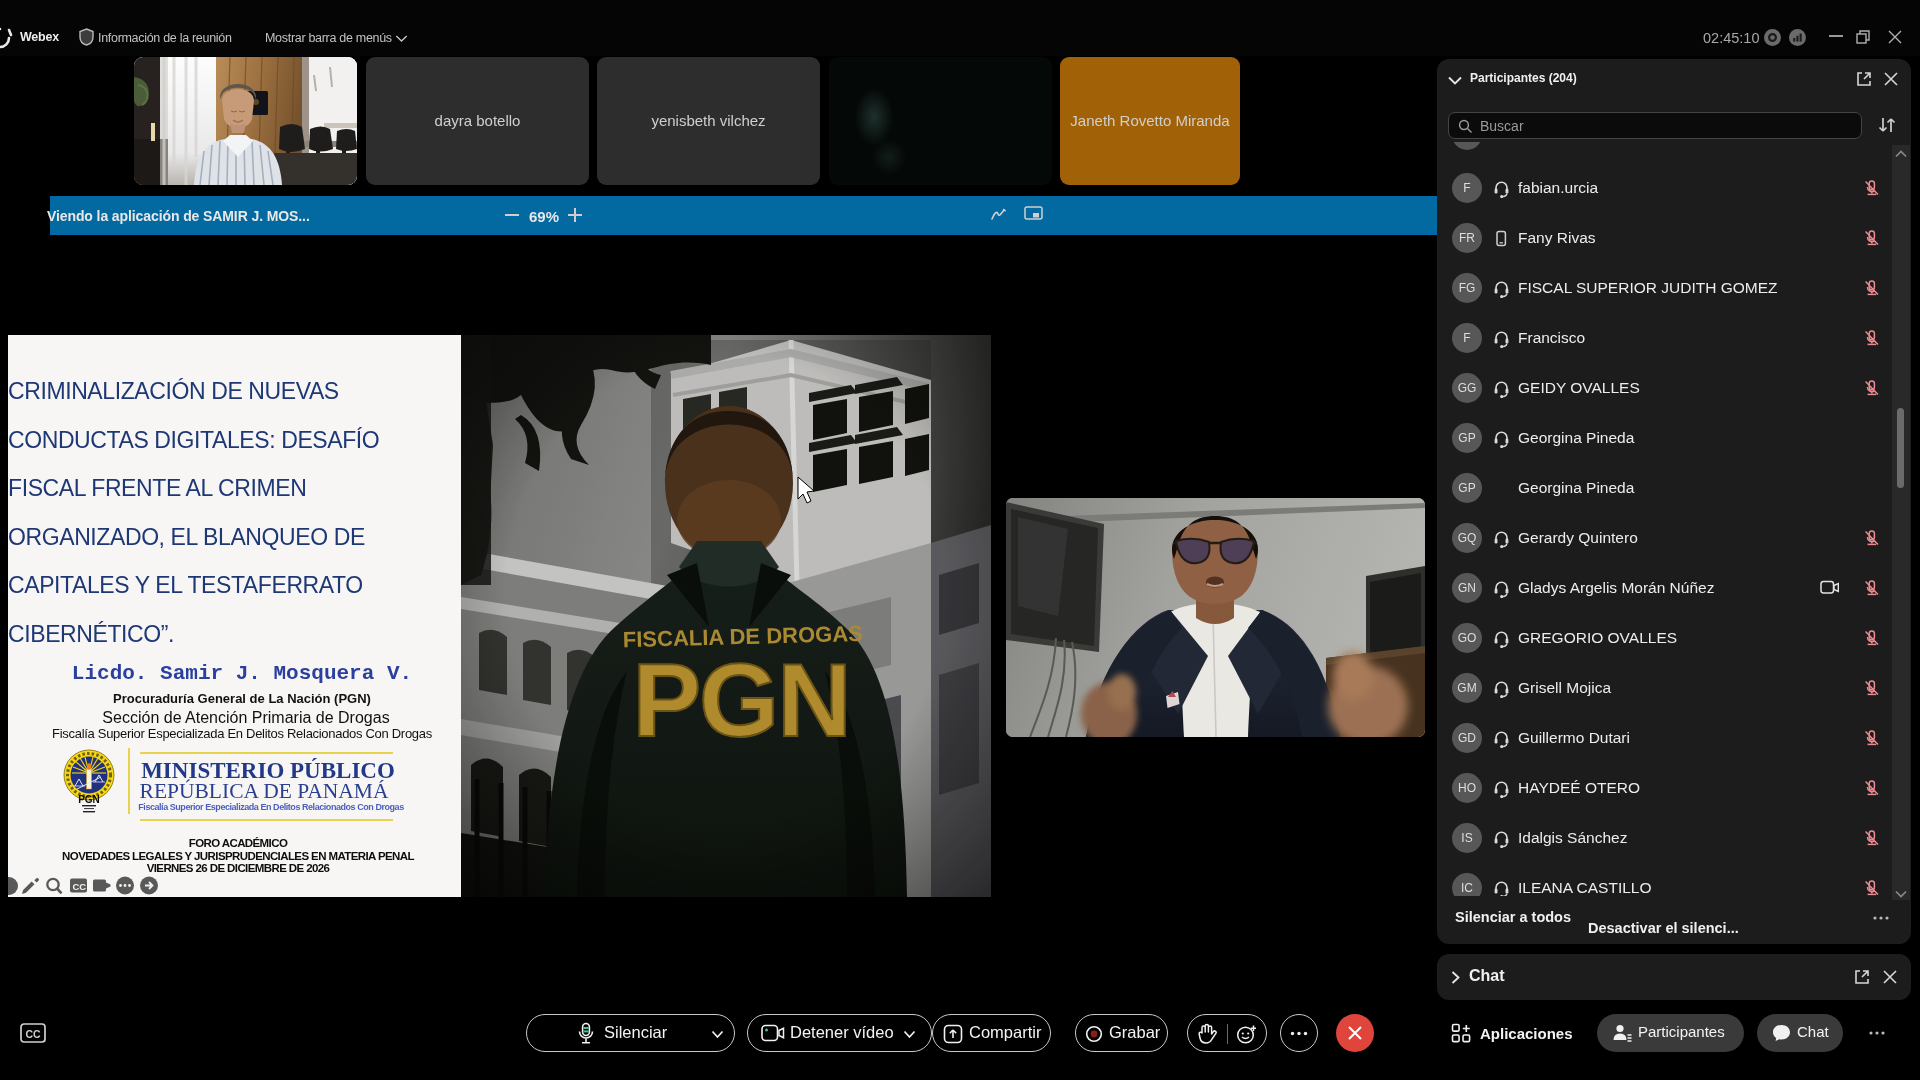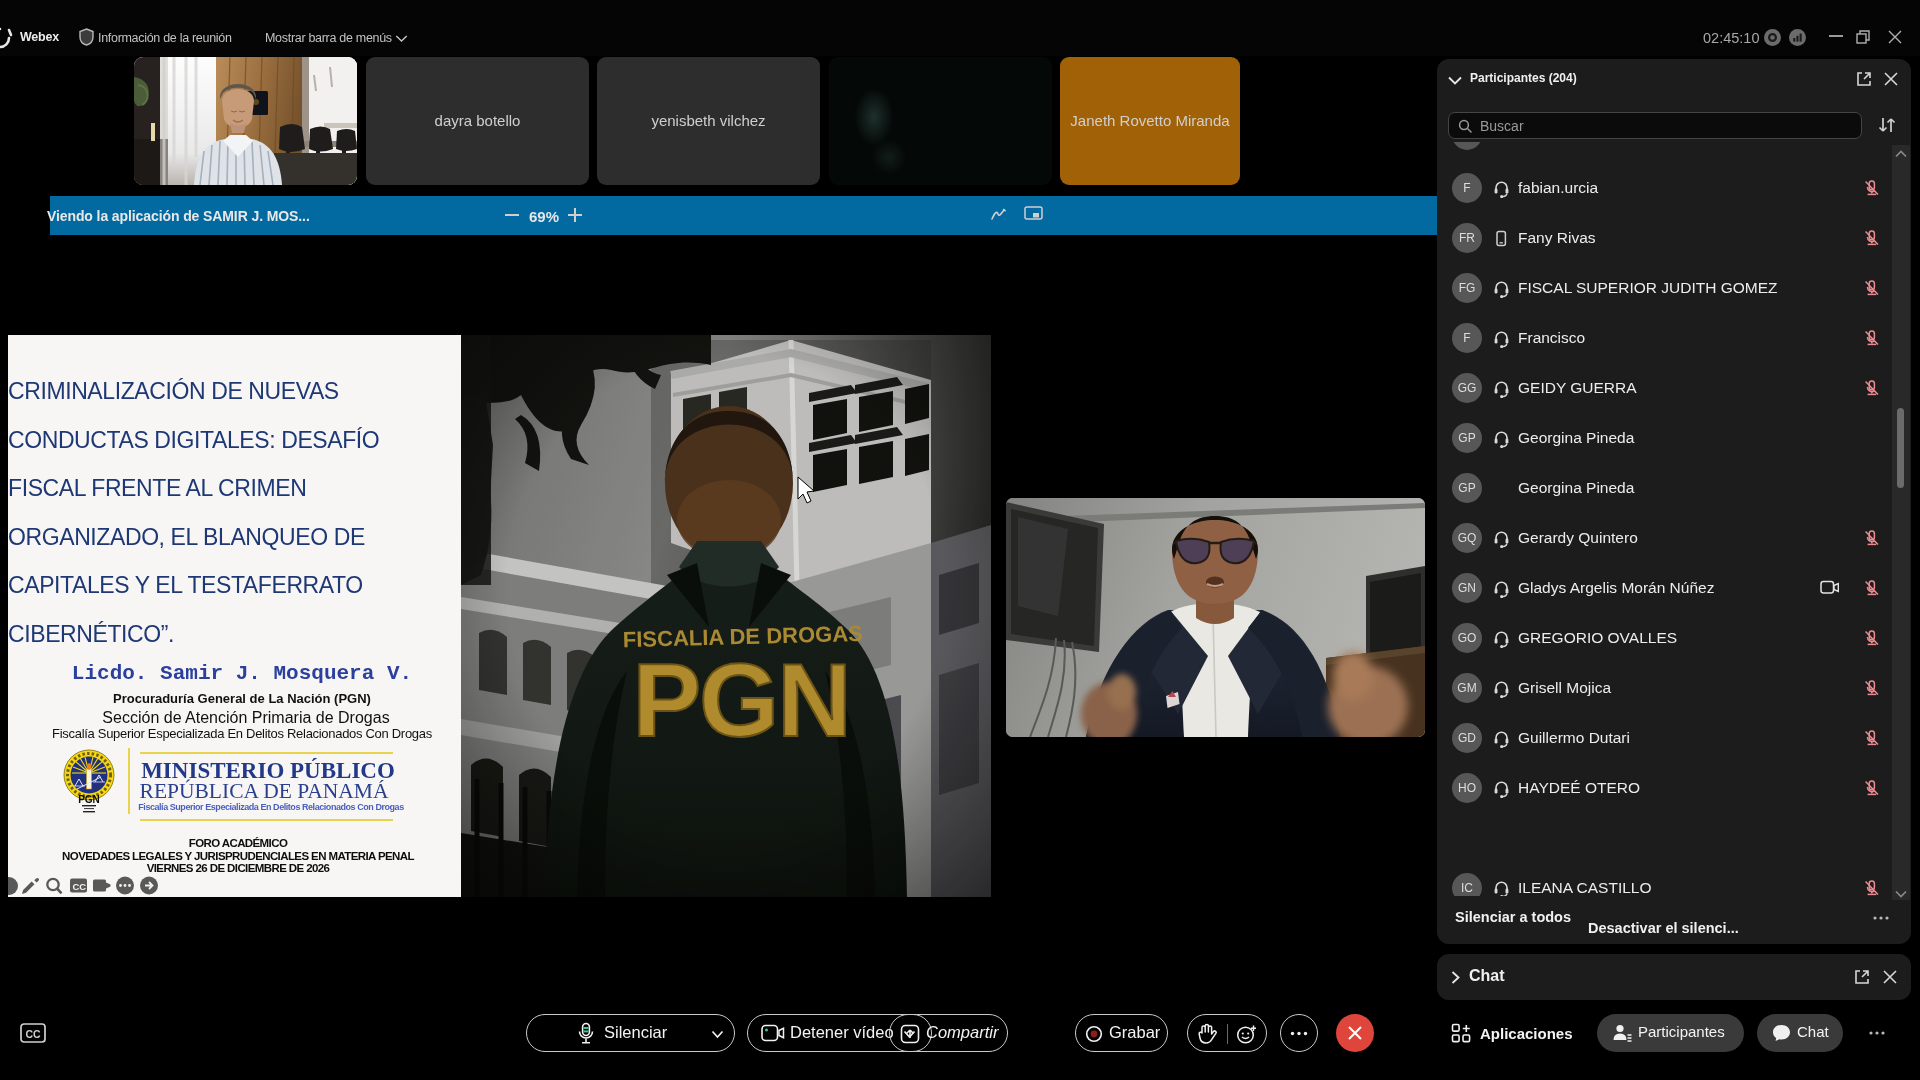--- a/index.html
+++ b/index.html
@@ -549,21 +549,21 @@
       </div>
       <div class="prow" style="top:221px">
         <div class="av">GG</div>
         <svg class="hs" width="17" height="18" viewBox="0 0 16 17">
           <path d="M2.8 9 V7.3 a5.2 5.2 0 0 1 10.4 0 V9" fill="none" stroke="#dadada" stroke-width="1.5"></path>
           <rect x="1.5" y="8" width="2.7" height="4.8" rx="1.3" fill="#dadada"></rect>
           <rect x="11.8" y="8" width="2.7" height="4.8" rx="1.3" fill="#dadada"></rect>
           <path d="M13.1 12.8 q-0.6 2.5 -3.6 2.8" fill="none" stroke="#dadada" stroke-width="1.3"></path>
           <circle cx="8.2" cy="15.6" r="1.5" fill="#dadada"></circle>
         </svg>
-        <div class="nm">GEIDY GUERRA</div>
+        <div class="nm">GEIDY OVALLES</div>
         <svg class="mic" width="17" height="18" viewBox="0 0 17 18">
           <g stroke="#ee8b92" stroke-width="1.5" fill="none">
             <rect x="6.2" y="2" width="5.2" height="8.8" rx="2.6"></rect>
             <path d="M4.4 8 a4.6 4.6 0 0 0 7 3.9"></path>
             <path d="M8.8 12.8 V14.6"></path>
             <path d="M4.6 15.4 H13.2"></path>
             <path d="M2.6 2.6 L15 15.6"></path>
           </g>
         </svg>
       </div>
@@ -689,20 +689,40 @@
       <div class="prow" style="top:621px">
         <div class="av">HO</div>
         <svg class="hs" width="17" height="18" viewBox="0 0 16 17">
           <path d="M2.8 9 V7.3 a5.2 5.2 0 0 1 10.4 0 V9" fill="none" stroke="#dadada" stroke-width="1.5"></path>
           <rect x="1.5" y="8" width="2.7" height="4.8" rx="1.3" fill="#dadada"></rect>
           <rect x="11.8" y="8" width="2.7" height="4.8" rx="1.3" fill="#dadada"></rect>
           <path d="M13.1 12.8 q-0.6 2.5 -3.6 2.8" fill="none" stroke="#dadada" stroke-width="1.3"></path>
           <circle cx="8.2" cy="15.6" r="1.5" fill="#dadada"></circle>
         </svg>
         <div class="nm">HAYDEÉ OTERO</div>
+        <svg class="mic" width="17" height="18" viewBox="0 0 17 18">
+          <g stroke="#ee8b92" stroke-width="1.5" fill="none">
+            <rect x="6.2" y="2" width="5.2" height="8.8" rx="2.6"></rect>
+            <path d="M4.4 8 a4.6 4.6 0 0 0 7 3.9"></path>
+            <path d="M8.8 12.8 V14.6"></path>
+            <path d="M4.6 15.4 H13.2"></path>
+            <path d="M2.6 2.6 L15 15.6"></path>
+          </g>
+        </svg>
+      </div>
+      <div class="prow" style="top:671px">
+        <div class="av">IS</div>
+        <svg class="hs" width="17" height="18" viewBox="0 0 16 17">
+          <path d="M2.8 9 V7.3 a5.2 5.2 0 0 1 10.4 0 V9" fill="none" stroke="#dadada" stroke-width="1.5"></path>
+          <rect x="1.5" y="8" width="2.7" height="4.8" rx="1.3" fill="#dadada"></rect>
+          <rect x="11.8" y="8" width="2.7" height="4.8" rx="1.3" fill="#dadada"></rect>
+          <path d="M13.1 12.8 q-0.6 2.5 -3.6 2.8" fill="none" stroke="#dadada" stroke-width="1.3"></path>
+          <circle cx="8.2" cy="15.6" r="1.5" fill="#dadada"></circle>
+        </svg>
+        <div class="nm">Idalgis Sánchez</div>
         <svg class="mic" width="17" height="18" viewBox="0 0 17 18">
           <g stroke="#ee8b92" stroke-width="1.5" fill="none">
             <rect x="6.2" y="2" width="5.2" height="8.8" rx="2.6"></rect>
             <path d="M4.4 8 a4.6 4.6 0 0 0 7 3.9"></path>
             <path d="M8.8 12.8 V14.6"></path>
             <path d="M4.6 15.4 H13.2"></path>
             <path d="M2.6 2.6 L15 15.6"></path>
           </g>
         </svg>
       </div>
@@ -791,21 +811,21 @@
     <rect x="1" y="1.5" width="15.5" height="15" rx="3.5" fill="none" stroke="#f0f0f0" stroke-width="1.6"></rect>
     <circle cx="5.5" cy="6" r="1.5" fill="#40bf9a"></circle>
     <path d="M18 6.5 l4.5 -2.2 v9.4 l-4.5 -2.2Z" fill="none" stroke="#f0f0f0" stroke-width="1.5"></path>
   </svg>
   <span class="abs" style="left:42px;top:8px;">Detener vídeo</span>
   <svg class="abs" style="left:155px;top:15px;" width="13" height="9" viewBox="0 0 13 9">
     <path d="M1.5 1.5 L6.5 7 L11.5 1.5" fill="none" stroke="#f0f0f0" stroke-width="1.7"></path>
   </svg>
 </div>
 
-<div class="pill" style="left:889px;width:119px;font-style:italic;">
+<div class="pill" style="left:932px;width:119px;">
   <svg class="abs" style="left:10px;top:9px;" width="20" height="20" viewBox="0 0 20 20">
     <rect x="1.5" y="1.5" width="17" height="17" rx="4" fill="none" stroke="#f0f0f0" stroke-width="1.6"></rect>
     <path d="M10 14 V6 M10 6 L6.8 9.2 M10 6 L13.2 9.2" stroke="#f0f0f0" stroke-width="1.6" fill="none"></path>
   </svg>
   <span class="abs" style="left:36px;top:8px;">Compartir</span>
 </div>
 
 <div class="pill" style="left:1075px;width:93px;">
   <svg class="abs" style="left:9px;top:10px;" width="18" height="18" viewBox="0 0 18 18">
     <circle cx="9" cy="9" r="7.3" fill="none" stroke="#f0f0f0" stroke-width="1.6"></circle>

